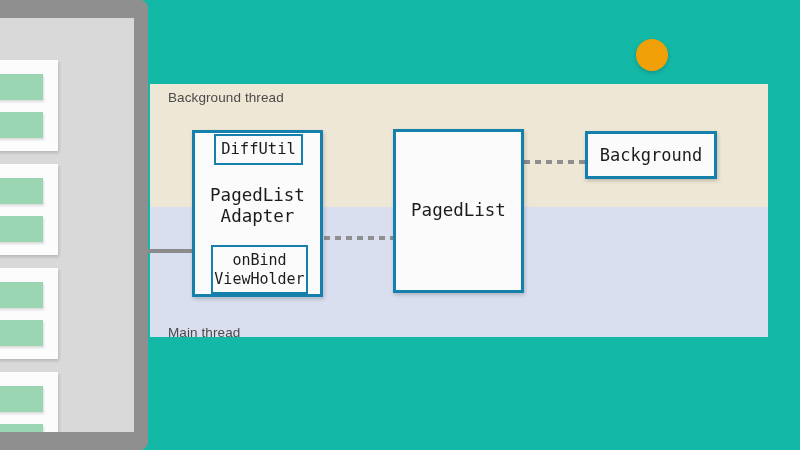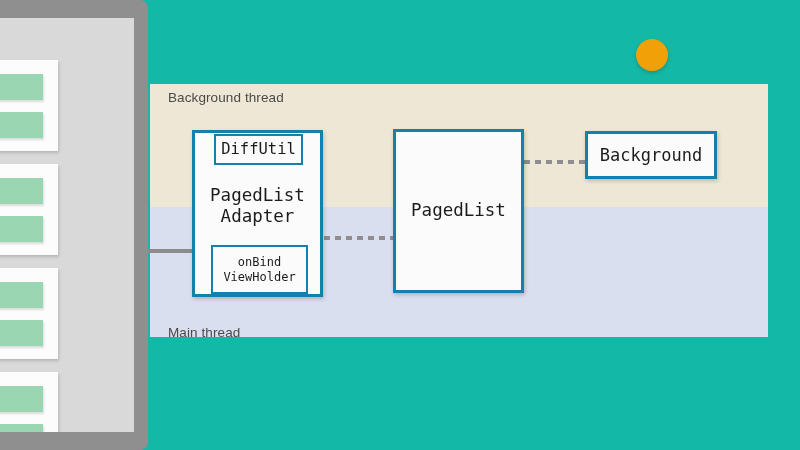--- a/index.html
+++ b/index.html
@@ -122,21 +122,21 @@
 
   #box-pagedlist-adapter { left: 192px; top: 130px; width: 131px; height: 167px; }
   #label-pagedlist-adapter {
     position: absolute;
     left: 0; right: 0; top: 52px;
     font-size: 17.5px;
   }
   #box-diffutil { left: 19px; top: 1px; width: 89px; height: 31px; }
   #label-diffutil { font-size: 15.5px; }
   #box-onbindviewholder { left: 16px; top: 112px; width: 97px; height: 49px; }
-  #label-onbindviewholder { font-size: 12px; }
+  #label-onbindviewholder { font-size: 15px; }
 
   #box-pagedlist { left: 393px; top: 129px; width: 131px; height: 164px; }
   #label-pagedlist { font-size: 17.5px; }
 
   #box-datasource { left: 585px; top: 131px; width: 132px; height: 48px; }
   #label-datasource { font-size: 17px; }
 
   
   .dotted-connector {
     position: absolute;

